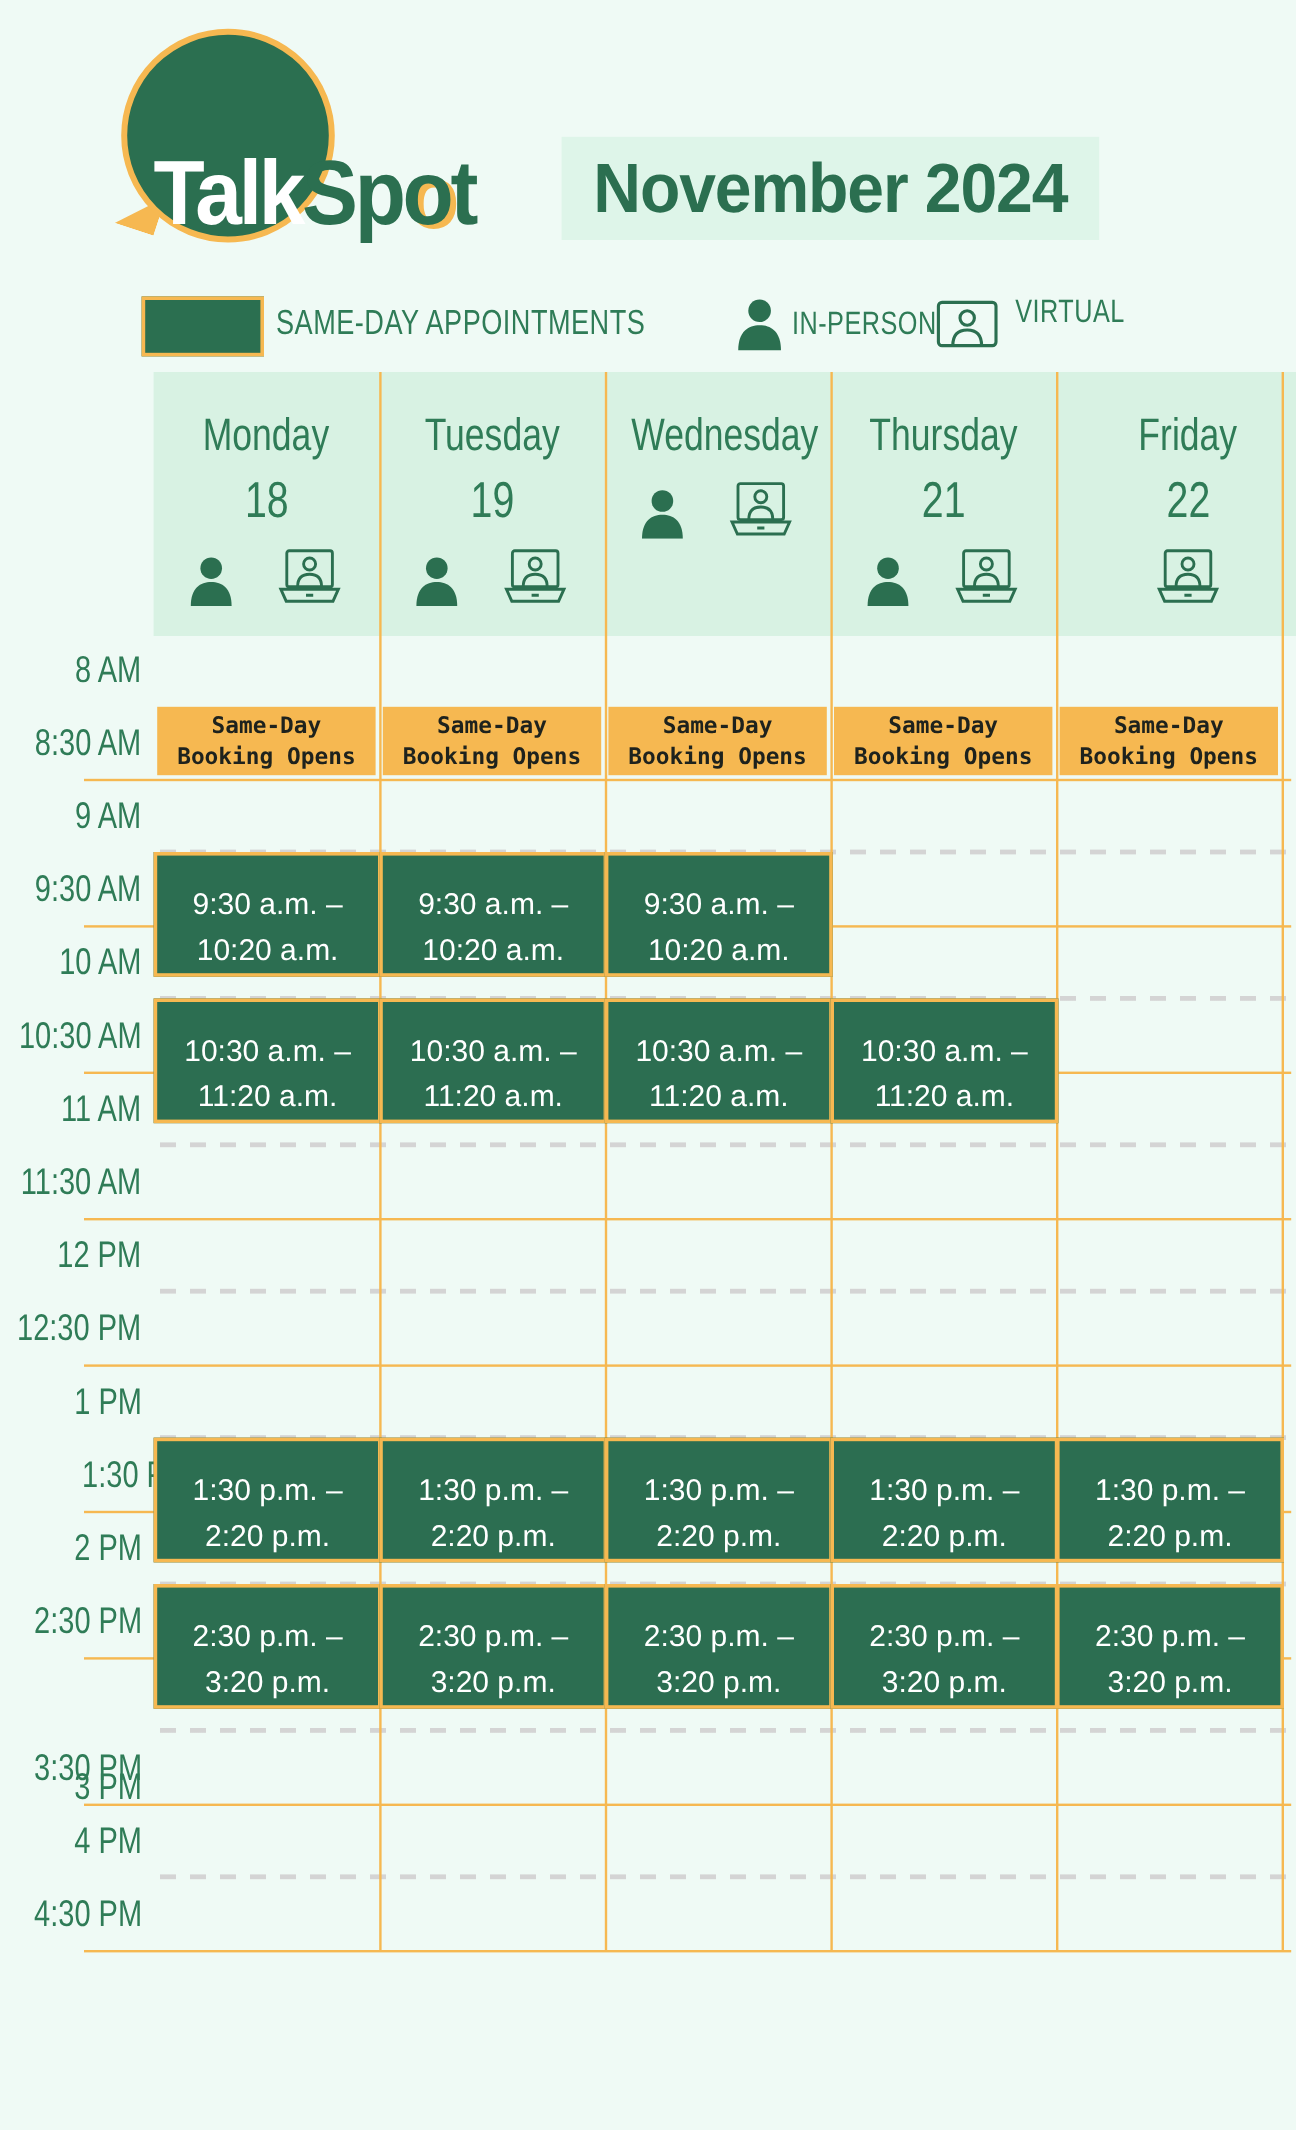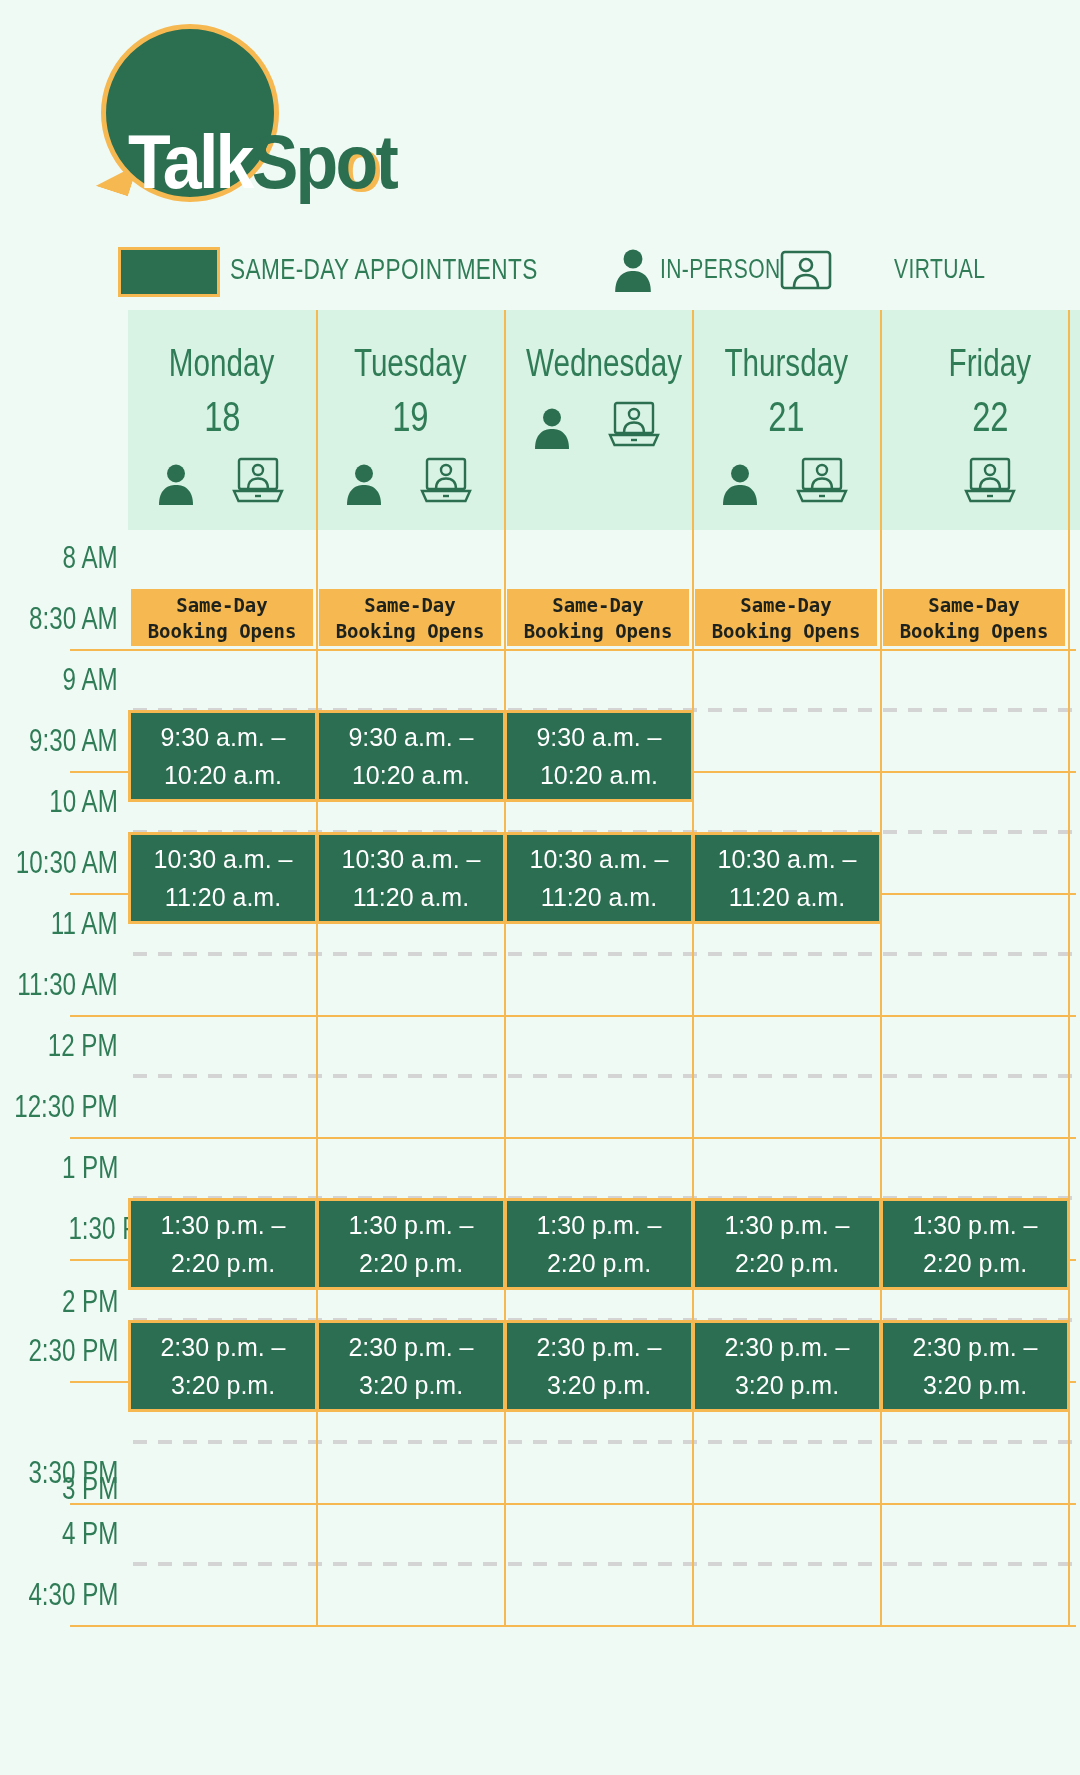--- a/index.html
+++ b/index.html
@@ -27,21 +27,21 @@
   .title-box span{font-size:58px;font-weight:700;color:var(--dark-green);
     letter-spacing:-1px;transform:scaleX(.95);}
   
   .swatch{position:absolute;left:118px;top:247px;width:96px;height:44px;
     background:var(--dark-green);border:3px solid var(--accent-orange);}
   .legend-label{position:absolute;height:46px;display:flex;align-items:center;
     color:var(--text-green);font-size:29px;letter-spacing:.5px;white-space:nowrap;}
   .legend-label span{transform:scaleX(.78);transform-origin:left center;display:inline-block;}
   .leg-sameday{left:230px;top:246px;}
   .leg-inperson{left:660px;top:246px;font-size:27px;}
-  .leg-virtual{left:846px;top:246px;font-size:27px;margin-left:48px;}
+  .leg-virtual{left:846px;top:236px;font-size:27px;}
   .leg-person-icon{position:absolute;left:614px;top:248px;width:38px;height:44px;color:var(--dark-green);}
   .leg-virtual-icon{position:absolute;left:780px;top:250px;width:52px;height:40px;color:var(--dark-green);}
   
   .day-cell{position:absolute;top:310px;height:220px;background:var(--header-mint);
     text-align:center;color:var(--text-green);}
   .day-name{margin-top:32px;font-size:38px;}
   .day-name span,.day-date span{display:inline-block;transform:scaleX(.78);}
   .day-date{margin-top:8px;font-size:42px;}
   .day-icons{margin-top:16px;display:flex;justify-content:center;gap:36px;align-items:flex-end;}
   .icon-person{width:36px;height:42px;color:var(--dark-green);}
@@ -54,34 +54,37 @@
   .hour-line{position:absolute;left:70px;width:1006px;height:2px;
     background:var(--accent-orange);z-index:2;}
   .dash-line{position:absolute;left:133px;width:945px;height:4px;z-index:2;
     background:repeating-linear-gradient(90deg,var(--dashed-gray) 0 14px,transparent 14px 25px);}
   .v-line{position:absolute;top:310px;height:1315px;width:2px;
     background:var(--accent-orange);z-index:3;}
   .booking-bar{position:absolute;height:57px;background:var(--accent-orange);z-index:4;
     display:flex;flex-direction:column;align-items:center;justify-content:center;
     font-family:"DejaVu Sans Mono",monospace;font-weight:700;font-size:19px;
     line-height:26px;color:var(--bar-text);letter-spacing:0;}
-  .appt{position:absolute;height:92px;background:var(--block-green);z-index:5;
+  .appt{position:absolute;height:104px;background:var(--block-green);z-index:5;
     border:3px solid var(--accent-orange);box-sizing:border-box;
-    display:flex;flex-direction:column;align-items:center;justify-content:center;
+    display:flex;flex-direction:column;align-items:center;justify-content:flex-end;
     color:#ffffff;font-size:25px;line-height:38px;}
 </style>
 </head>
 <body>
 
 <div class="canvas">
 
   <div class="logo-tail"></div>
   <div class="logo-circle"></div>
   <div class="logo-text"><span class="t-white">Talk</span><span class="t-green"><span>Sp</span><span class="o-accent">o</span><span>t</span></span></div>
 
+  <div class="title-box">
+    <span>November 2024</span>
+  </div>
 
   <div class="swatch"></div>
   <div class="legend-label leg-sameday">
       <span>SAME-DAY APPOINTMENTS</span>
     </div>
 
   <div class="leg-person-icon">
     <svg viewBox="0 0 36 42" width="100%" height="100%">
         <circle cx="18" cy="10.5" r="9" fill="currentColor"></circle>
         <path d="M1 42 C1 27 9 22 18 22 C27 22 35 27 35 42 Z" fill="currentColor"></path>
@@ -234,21 +237,21 @@
       </div>
       <div class="time-label" style="top: 1076px;">
         <span>12:30 PM</span>
       </div>
       <div class="time-label" style="top: 1137px;">
         <span>1 PM</span>
       </div>
       <div class="time-label" style="top: 1198px; padding-left: 40px;">
         <span>1:30 PM</span>
       </div>
-      <div class="time-label" style="top: 1259px; align-items: flex-end;">
+      <div class="time-label" style="top: 1259px;">
         <span>2 PM</span>
       </div>
       <div class="time-label" style="top: 1320px;">
         <span>2:30 PM</span>
       </div>
       <div class="time-label" style="top: 1458px;">
         <span>3 PM</span>
       </div>
       <div class="time-label" style="top: 1442px;">
         <span>3:30 PM</span>

